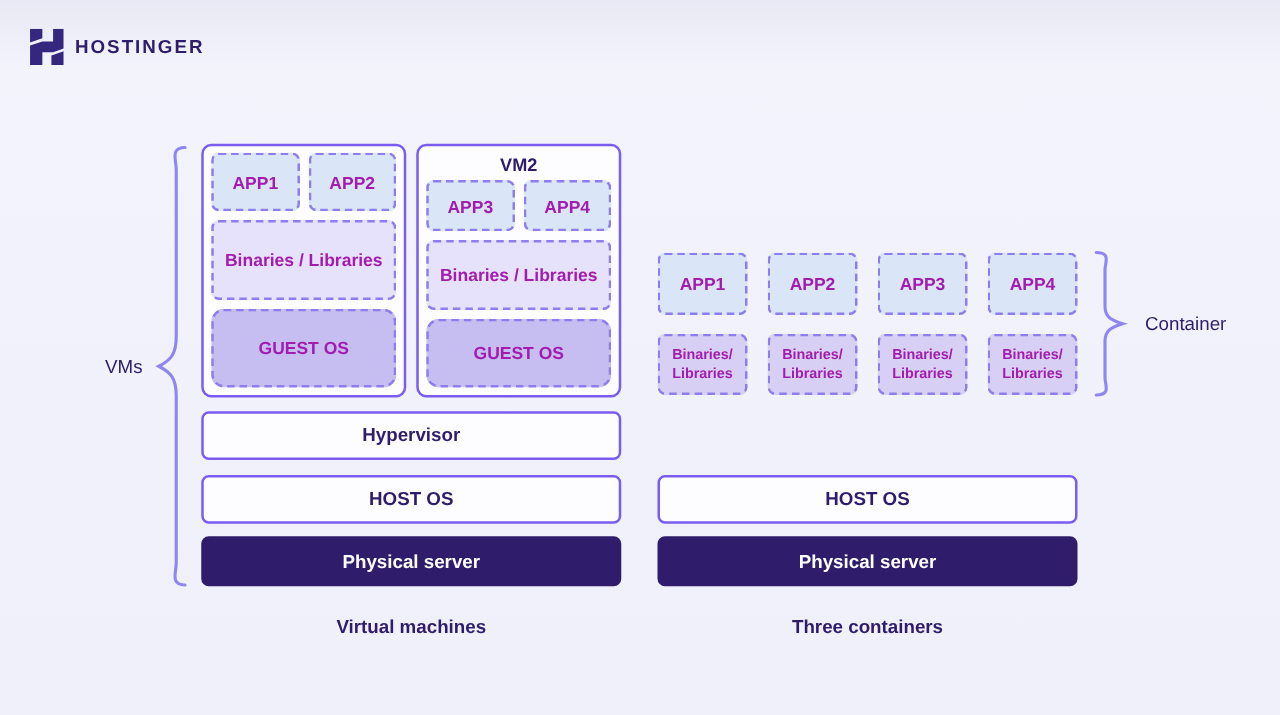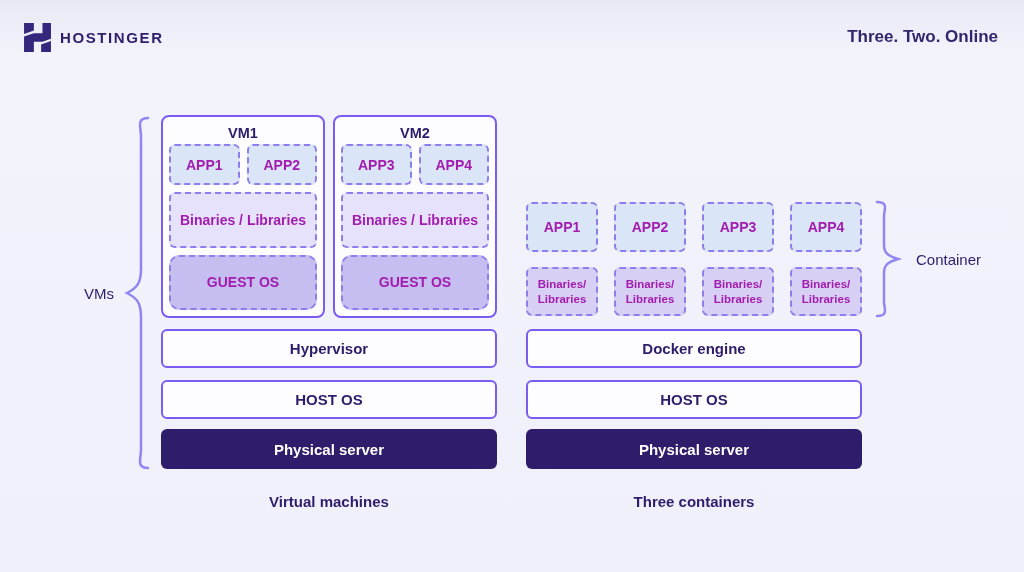--- a/index.html
+++ b/index.html
@@ -82,30 +82,28 @@
     <div class="brand">
       <svg width="27" height="29" viewBox="0 0 26 28">
         <g fill="#34277d">
           <path d="M0 0 H9.5 V7.3 L0 10.6 Z"></path>
           <path d="M17.8 0 H26 V15.2 L17.8 18.2 H9.5 V28 H0 V13 L9.5 9.8 H17.8 Z"></path>
           <path d="M26 28 H16.5 V20.7 L26 17.4 Z"></path>
         </g>
       </svg>
       <span class="brand-name">HOSTINGER</span>
     </div>
-    <div class="tagline">Three. Two. Online</div>
   </div>
 
   <svg class="brace" style="left:120px;top:116px;" width="30" height="354" viewBox="0 0 30 354">
     <path d="M28 2 C16 2 21 12 21 20 L21 153 C21 167 17 172 7 177 C17 182 21 187 21 201 L21 334 C21 342 16 352 28 352" fill="none" stroke="#8f86f2" stroke-width="2.5" stroke-linecap="round"></path>
   </svg>
   <div class="brace-label label-vms">VMs</div>
 
   <div class="vm-box vm1">
-    <div class="vm-title">VM1</div>
     <div class="vm-apps">
       <div class="chip fill-app">APP1</div>
       <div class="chip fill-app">APP2</div>
     </div>
     <div class="chip fill-bin-light vm-row-chip">Binaries / Libraries</div>
     <div class="chip fill-guest vm-row-chip" style="font-weight:bold;">GUEST OS</div>
   </div>
 
   <div class="vm-box vm2">
     <div class="vm-title">VM2</div>
@@ -146,18 +144,17 @@
       <span><span>Binaries/</span><br>
       <span>Libraries</span></span>
     </div>
   </div>
 
   <svg class="brace" style="left:875px;top:200px;" width="30" height="118" viewBox="0 0 30 118">
     <path d="M2 2 C14 2 9 10 9 16 L9 45 C9 53 13 56 23 59 C13 62 9 65 9 73 L9 102 C9 108 14 116 2 116" fill="none" stroke="#8f86f2" stroke-width="2.5" stroke-linecap="round"></path>
   </svg>
   <div class="brace-label label-container">Container</div>
 
-  <div class="solid-row" style="left:526px;top:329px;">Docker engine</div>
   <div class="solid-row" style="left:526px;top:380px;">HOST OS</div>
   <div class="dark-row" style="left:526px;top:429px;">Physical server</div>
   <div class="caption" style="left:526px;">Three containers</div>
 
 </div>
 
 </body></html>

